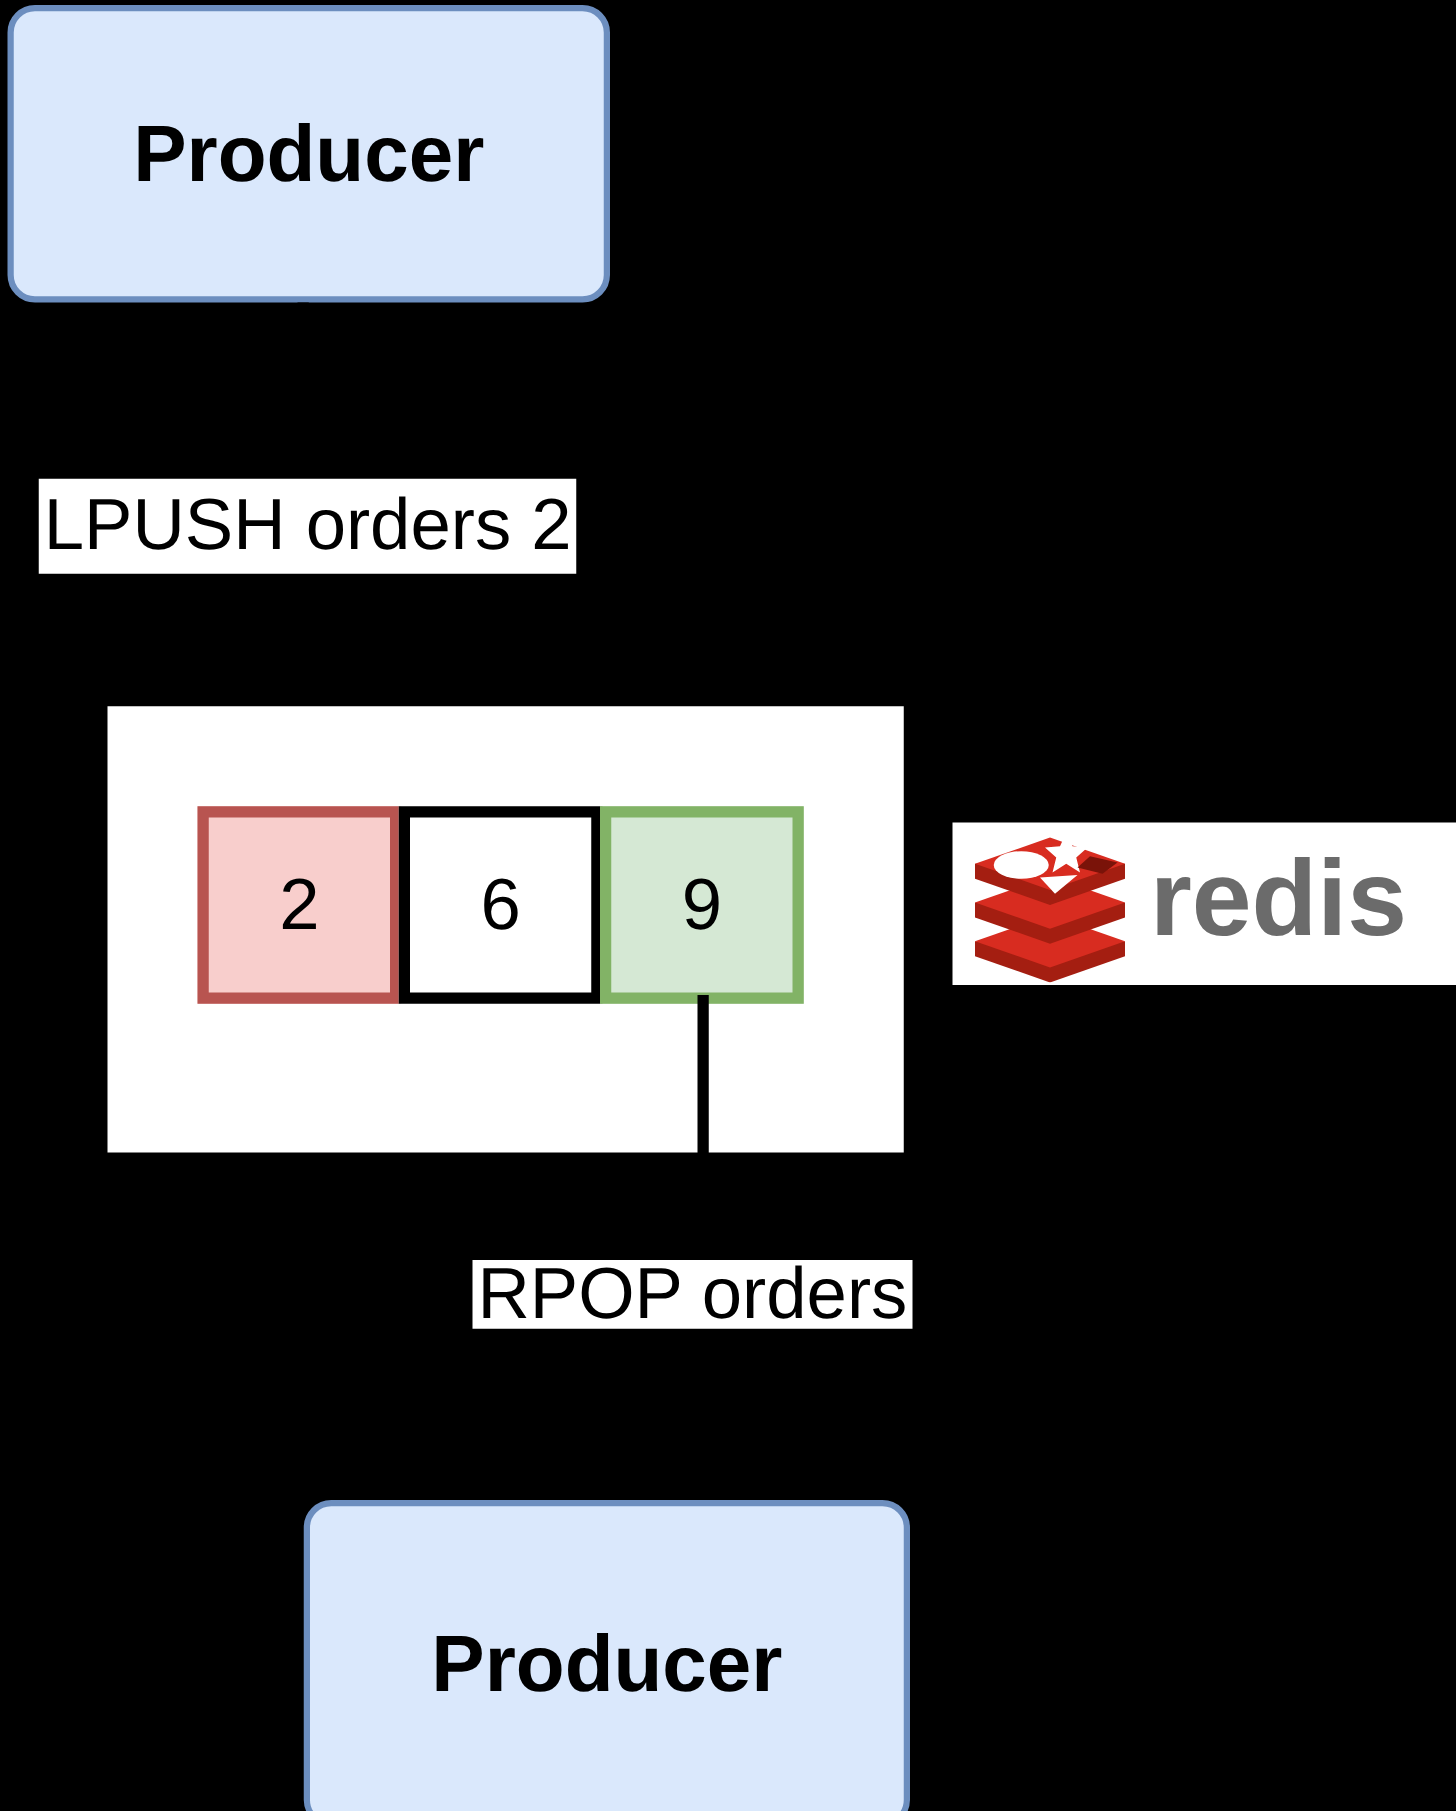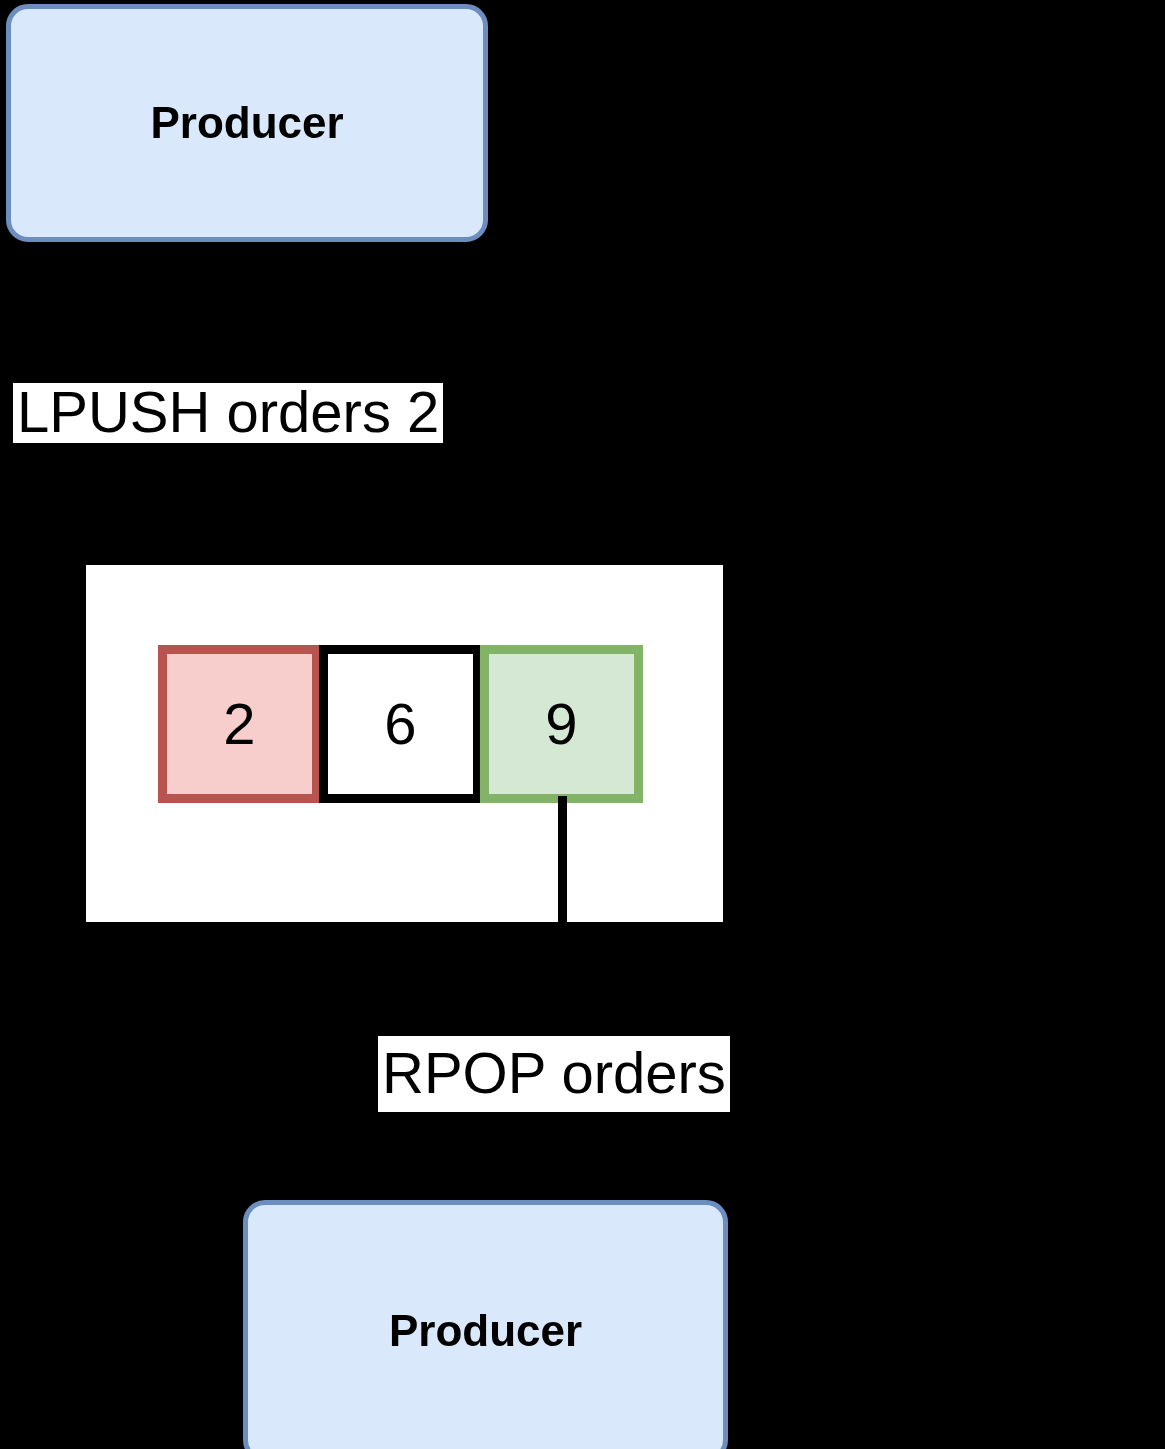--- a/index.html
+++ b/index.html
@@ -28,21 +28,21 @@
     position: absolute;
     box-sizing: border-box;
     background: #dae8fc;
     border: 5px solid #6c8ebf;
     border-radius: 22px;
     display: flex;
     align-items: center;
     justify-content: center;
   }
   .proc-label {
-    font-size: 44px;
+    font-size: 64px;
     font-weight: bold;
     color: #000000;
     letter-spacing: 0px;
     line-height: 1;
   }
 
   #producer-box {
     left: 6px;
     top: 4px;
     width: 482px;
@@ -163,34 +163,33 @@
     position: absolute;
     background: #ffffff;
     color: #000000;
     font-size: 58px;
     line-height: 1;
     padding: 10px 4px 12px 4px;
     white-space: nowrap;
     box-sizing: border-box;
   }
   #lpush-label {
-    left: 13px;
+    left: 31px;
     top: 383px;
-    height: 60px;
+    height: 76px;
     display: flex;
     align-items: center;
     justify-content: flex-end;
   }
   #rpop-label {
     left: 378px;
     top: 1008px;
-    height: 76px;
-    display: flex;
-    align-items: center;
-    margin-top: 28px;
+    height: 55px;
+    display: flex;
+    align-items: center;
   }
 
   
   #redis-logo {
     position: absolute;
     left: 762px;
     top: 658px;
     width: 403px;
     height: 130px;
     background: #ffffff;
@@ -238,18 +237,47 @@
     </div>
   </div>
 
   <div class="conn-line" id="rpop-stem"></div>
   <div id="rpop-arrowhead"></div>
 
   <div class="edge-label" id="rpop-label">
     <span>RPOP orders</span>
   </div>
 
+  <div id="redis-logo">
+    <svg width="420" height="126" viewBox="0 0 420 126">
+
+      <g>
+        <path d="M10 93 L10 105 L70 126 L130 105 L130 93 Z" fill="#a41e11"></path>
+        <path d="M10 93 L70 72 L130 93 L70 114 Z" fill="#d82c20"></path>
+      </g>
+
+      <g>
+        <path d="M10 62 L10 74 L70 95 L130 74 L130 62 Z" fill="#a41e11"></path>
+        <path d="M10 62 L70 41 L130 62 L70 83 Z" fill="#d82c20"></path>
+      </g>
+
+      <g>
+        <path d="M10 31 L10 43 L70 64 L130 43 L130 31 Z" fill="#a41e11"></path>
+        <path d="M10 31 L70 10 L130 31 L70 52 Z" fill="#d82c20"></path>
+
+        <ellipse cx="47" cy="32" rx="22" ry="11" fill="#ffffff"></ellipse>
+
+        <path d="M83 6 L88 17 L100 18 L91 26 L94 38 L83 31 L72 38 L75 26 L66 18 L78 17 Z" fill="#ffffff"></path>
+
+        <path d="M62 42 L92 40 L74 55 Z" fill="#ffffff"></path>
+
+        <path d="M102 25 L124 30 L112 39 L92 34 Z" fill="#7a1309"></path>
+      </g>
+
+      <text x="150" y="88" font-family="Liberation Sans, sans-serif" font-size="86" font-weight="bold" fill="#6b6b6b">redis</text>
+    </svg>
+  </div>
 
   <div class="proc-box" id="consumer-box">
     <span class="proc-label">Producer</span>
   </div>
 
 </div>
 
 </body></html>

